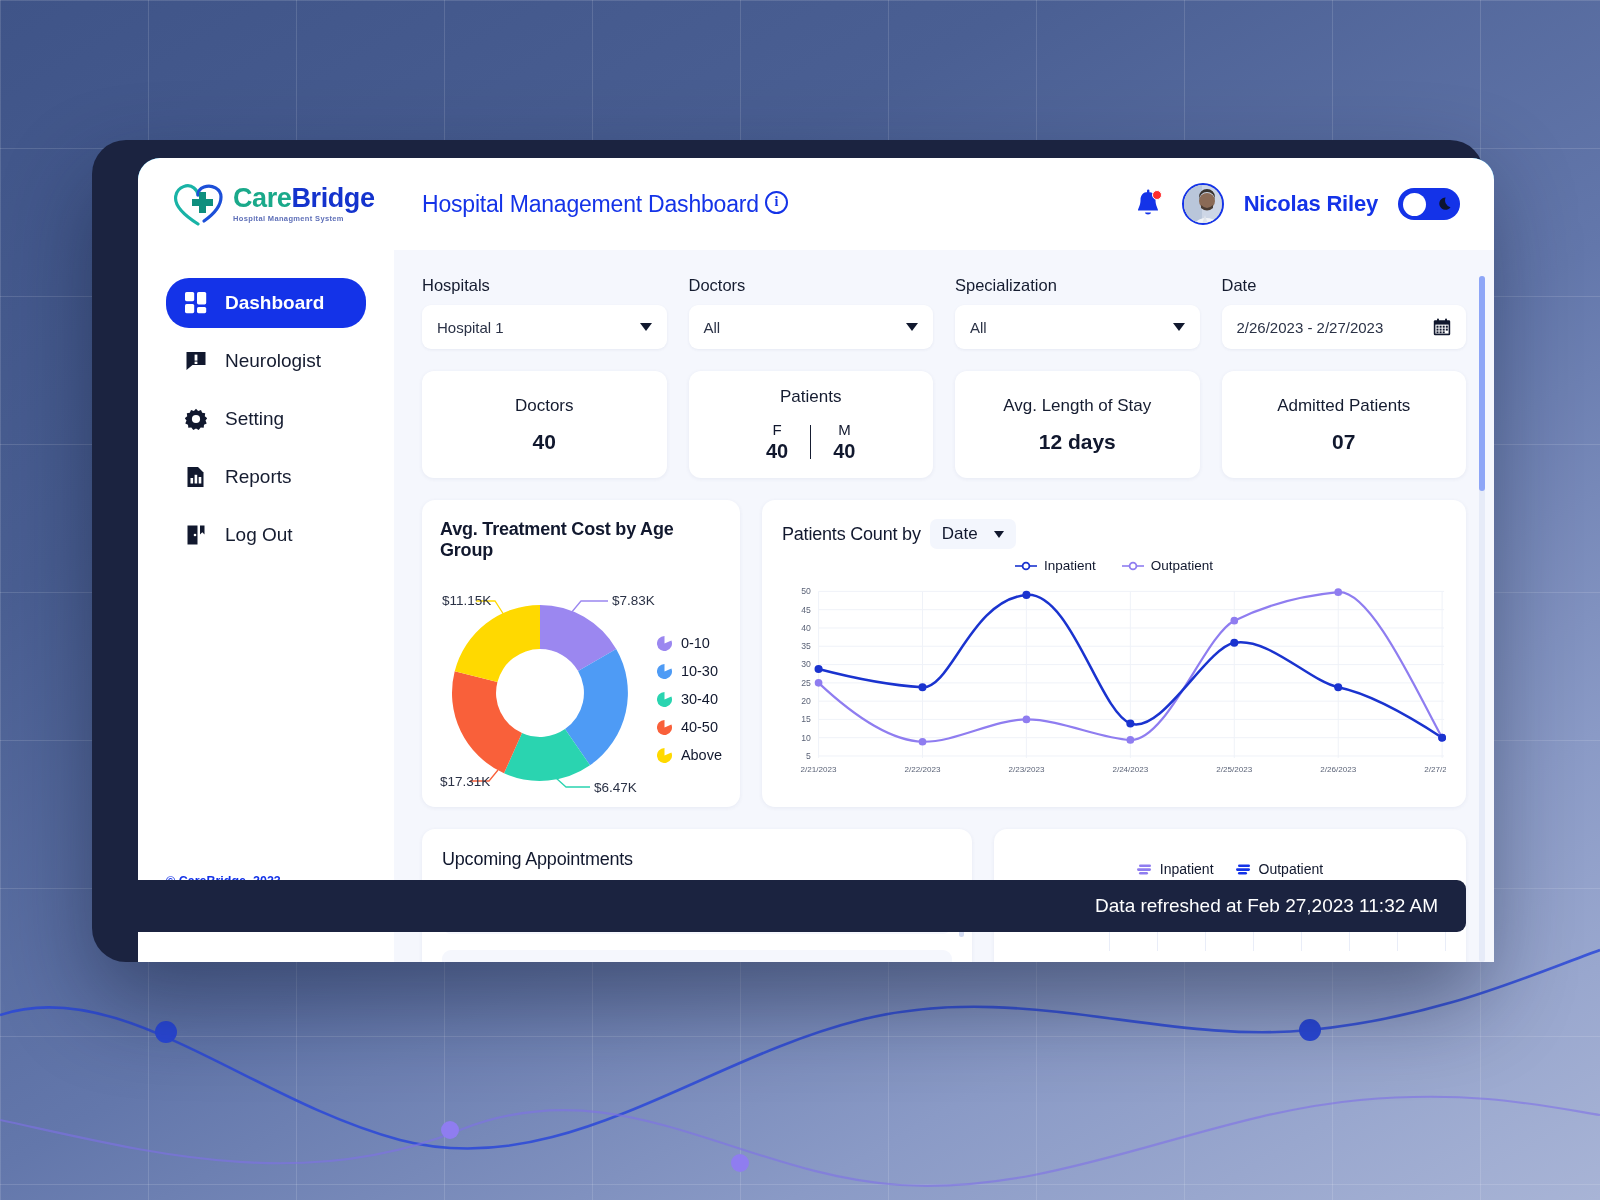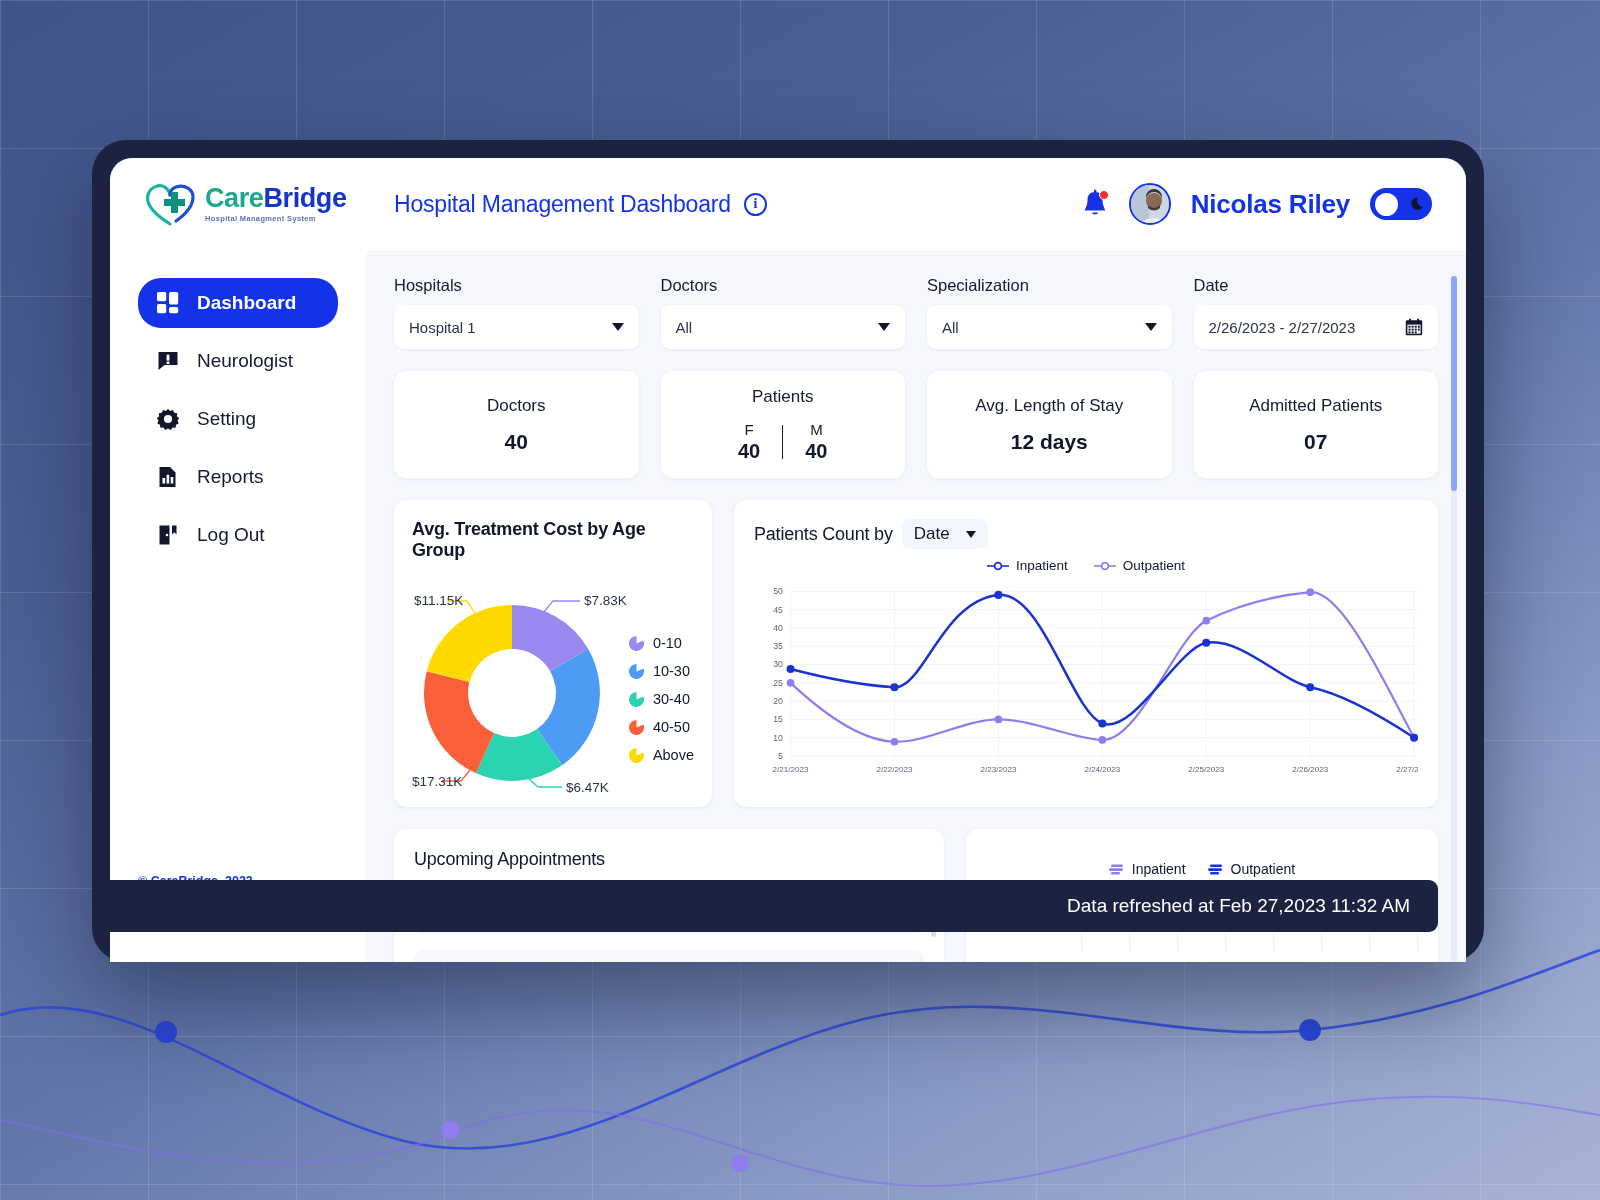--- a/index.html
+++ b/index.html
@@ -44,20 +44,21 @@
   }
   #screen {
     width: 100%;
     height: 100%;
     background: #0ea5e9;
     border-radius: 22px 22px 0 0;
     overflow: hidden;
     position: relative;
     display: flex;
     flex-direction: column;
+    margin-left: 28px;
   }
 
   
   #topbar {
     height: 92px;
     background: #ffffff;
     display: flex;
     align-items: center;
     flex: 0 0 auto;
     position: relative;
@@ -70,21 +71,21 @@
     padding-left: 34px;
     gap: 9px;
   }
   .logo-mark { width: 52px; height: 46px; flex: 0 0 auto; }
   .logo-text { line-height: 1; }
   .logo-word { font-size: 27px; font-weight: 700; letter-spacing: -.4px; }
   .logo-care { color: #1aa98a; }
   .logo-bridge { color: #1433cd; }
   .logo-sub { font-size: 7.5px; color: #5e6fb8; letter-spacing: .35px; margin-top: 3px; font-weight: 600;}
 
-  #title-zone { display: flex; align-items: center; gap: 13px; padding-left: 28px; }
+  #title-zone { display: flex; gap: 6px; padding-left: 28px; }
   #page-title { font-size: 23px; color: #1433e8; font-weight: 400; letter-spacing: -.2px; }
   .info-icon {
     width: 23px; height: 23px; border: 2px solid #1433e8; border-radius: 50%;
     color: #1433e8; font-size: 14px; font-weight: 700;
     display: flex; align-items: center; justify-content: center;
     font-family: "Liberation Serif", serif;
   }
 
   #user-zone {
     margin-left: auto;
@@ -97,21 +98,21 @@
   .bell-dot {
     position: absolute; right: 0px; top: 1px;
     width: 10px; height: 10px; border-radius: 50%;
     background: #ff2d2d; border: 1.5px solid #fff;
   }
   .avatar {
     width: 42px; height: 42px; border-radius: 50%;
     border: 2px solid #1433e8; overflow: hidden; flex: 0 0 auto;
     background: #9aa7bd;
   }
-  #user-name { font-size: 26px; font-weight: 700; color: #1433e8; letter-spacing: -.2px; }
+  #user-name { font-size: 22px; font-weight: 700; color: #1433e8; letter-spacing: -.2px; }
   .toggle {
     width: 62px; height: 32px; border-radius: 16px; background: #1433e8;
     display: flex; align-items: center; justify-content: space-between;
     padding: 0 5px; cursor: pointer;
   }
   .toggle-knob { width: 23px; height: 23px; border-radius: 50%; background: #fff; }
 
   
   #body-row { display: flex; flex: 1 1 auto; min-height: 0; }
 

